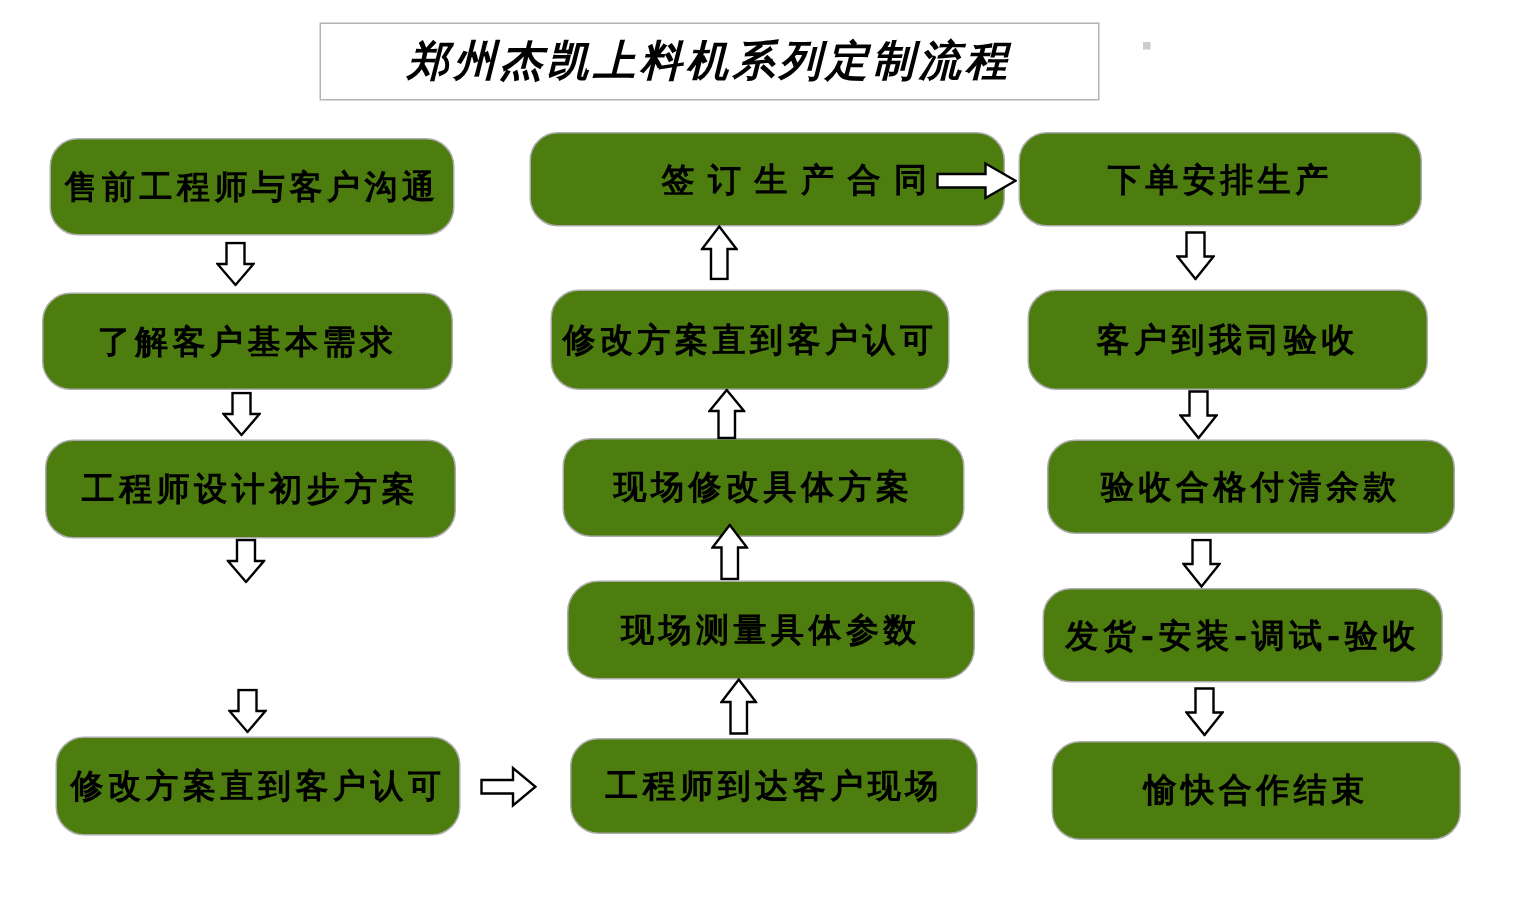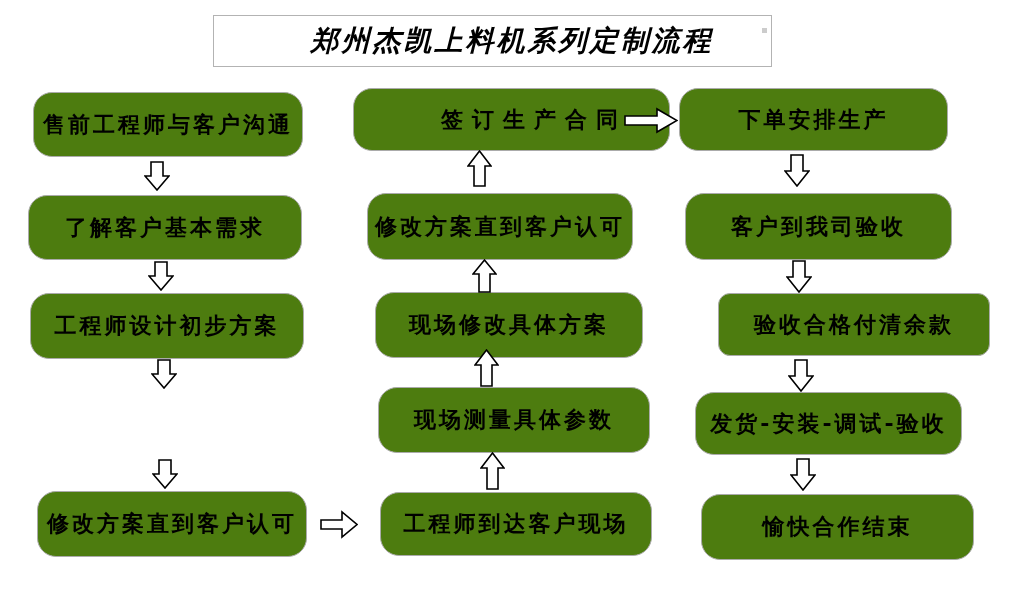--- a/index.html
+++ b/index.html
@@ -3,21 +3,21 @@
 <meta charset="utf-8">
 <style>
   html,body{margin:0;padding:0;background:#fff;}
   .canvas{
     position:relative;width:1012px;height:600px;background:#ffffff;
     font-family:"DejaVu Serif","Liberation Serif",serif;overflow:hidden;
   }
   .title-box{
     position:absolute;left:213px;top:15px;width:518px;height:50px;
     border:1px solid #b3b3b3;background:#fff;
-    display:flex;align-items:center;justify-content:center;padding-left:39px;
+    display:flex;align-items:center;justify-content:center;
   }
   .title-text{
     font-size:28px;font-weight:bold;font-style:italic;color:#000;
     letter-spacing:3px;white-space:nowrap;
   }
   .node{
     position:absolute;border:1px solid #ababab;border-radius:19px;background:#4d7c0f;
     display:flex;align-items:center;justify-content:center;
     font-size:22px;font-weight:bold;color:#000;letter-spacing:3px;white-space:nowrap;
   }
@@ -25,26 +25,26 @@
   
   .l1{left:33px; top:92px; width:268px;height:63px;}
   .l2{left:28px; top:195px;width:272px;height:63px;}
   .l3{left:30px; top:293px;width:272px;height:64px;}
   .l4{left:32px; top:390px;width:271px;height:64px;}
   .l5{left:37px; top:491px;width:268px;height:64px;}
   
   .m1{left:353px;top:88px; width:270px;height:61px;}
   .m2{left:367px;top:193px;width:264px;height:65px;}
   .m3{left:375px;top:292px;width:266px;height:64px;}
-  .m4{left:378px;top:387px;width:270px;height:64px;}
+  .m4{left:378px;top:387px;width:270px;height:64px;border-radius:21px;}
   .m5{left:380px;top:492px;width:270px;height:62px;}
   
   .r1{left:679px;top:88px; width:267px;height:61px;}
   .r2{left:685px;top:193px;width:265px;height:65px;}
-  .r3{left:718px;top:293px;width:270px;height:61px;border-radius:12px;}
+  .r3{left:698px;top:293px;width:270px;height:61px;}
   .r4{left:695px;top:392px;width:265px;height:61px;}
   .r5{left:701px;top:494px;width:271px;height:64px;}
   .arrow{position:absolute;}
   .a1{left:144px;top:161px;}
   .a2{left:148px;top:261px;}
   .a3{left:151px;top:359px;}
   .a4{left:152px;top:459px;}
   .d1{left:784px;top:154px;}
   .d2{left:786px;top:260px;}
   .d3{left:788px;top:359px;}

